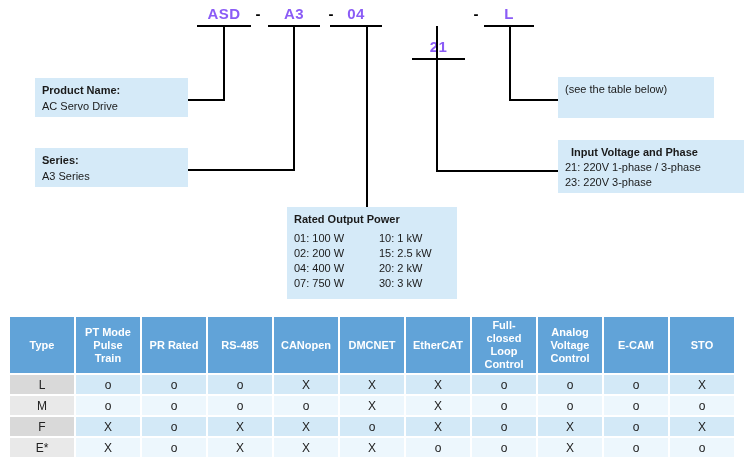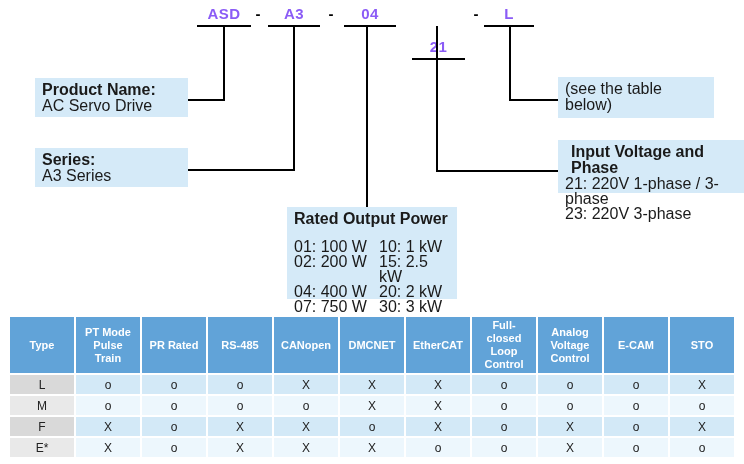--- a/index.html
+++ b/index.html
@@ -18,24 +18,24 @@
     position:absolute; top:5px; height:20px; font-weight:bold; font-size:15px;
     line-height:18px; text-align:center; color:#000;
   }
 
   
   .cline { position:absolute; background:#000; }
 
   
   .callout {
     position:absolute; background:#d5eaf8; box-sizing:border-box;
-    padding:4px 7px; font-size:16px; line-height:16px; color:#1a1a1a;
+    padding:4px 7px; font-size:11px; line-height:16px; color:#1a1a1a;
   }
   .callout .t { font-weight:bold; }
-  .rp-grid { display:grid; grid-template-columns:85px 1fr; margin-top:12px; line-height:15px; }
+  .rp-grid { display:grid; grid-template-columns:85px 1fr; margin-top:4px; line-height:15px; }
 
   
   .feature-table {
     position:absolute; left:8px; top:315px; width:728px;
     border-collapse:separate; border-spacing:2px; table-layout:fixed;
     background:#ffffff;
   }
   .feature-table th {
     background:#61a3d8; color:#ffffff; font-weight:bold; font-size:11px;
     height:56px; text-align:center; vertical-align:middle; padding:0 5px;
@@ -52,21 +52,21 @@
 </style>
 </head>
 <body>
 
 <div class="page">
 
   <div class="seg" style="left:197px;width:54px;">ASD</div>
   <div class="dash" style="left:252px;width:12px;">-</div>
   <div class="seg" style="left:268px;width:52px;">A3</div>
   <div class="dash" style="left:325px;width:12px;">-</div>
-  <div class="seg" style="left:344px;width:52px;">04</div>
+  <div class="seg" style="left:330px;width:52px;">04</div>
   <div class="seg" style="left:412px;width:53px;margin-top:33px;">21</div>
   <div class="dash" style="left:470px;width:12px;">-</div>
   <div class="seg" style="left:484px;width:50px;">L</div>
 
   <div class="cline" style="left:223px;top:26px;width:2px;height:75px;"></div>
   <div class="cline" style="left:188px;top:99px;width:37px;height:2px;"></div>
 
   <div class="cline" style="left:293px;top:26px;width:2px;height:145px;"></div>
   <div class="cline" style="left:188px;top:169px;width:107px;height:2px;"></div>
 

